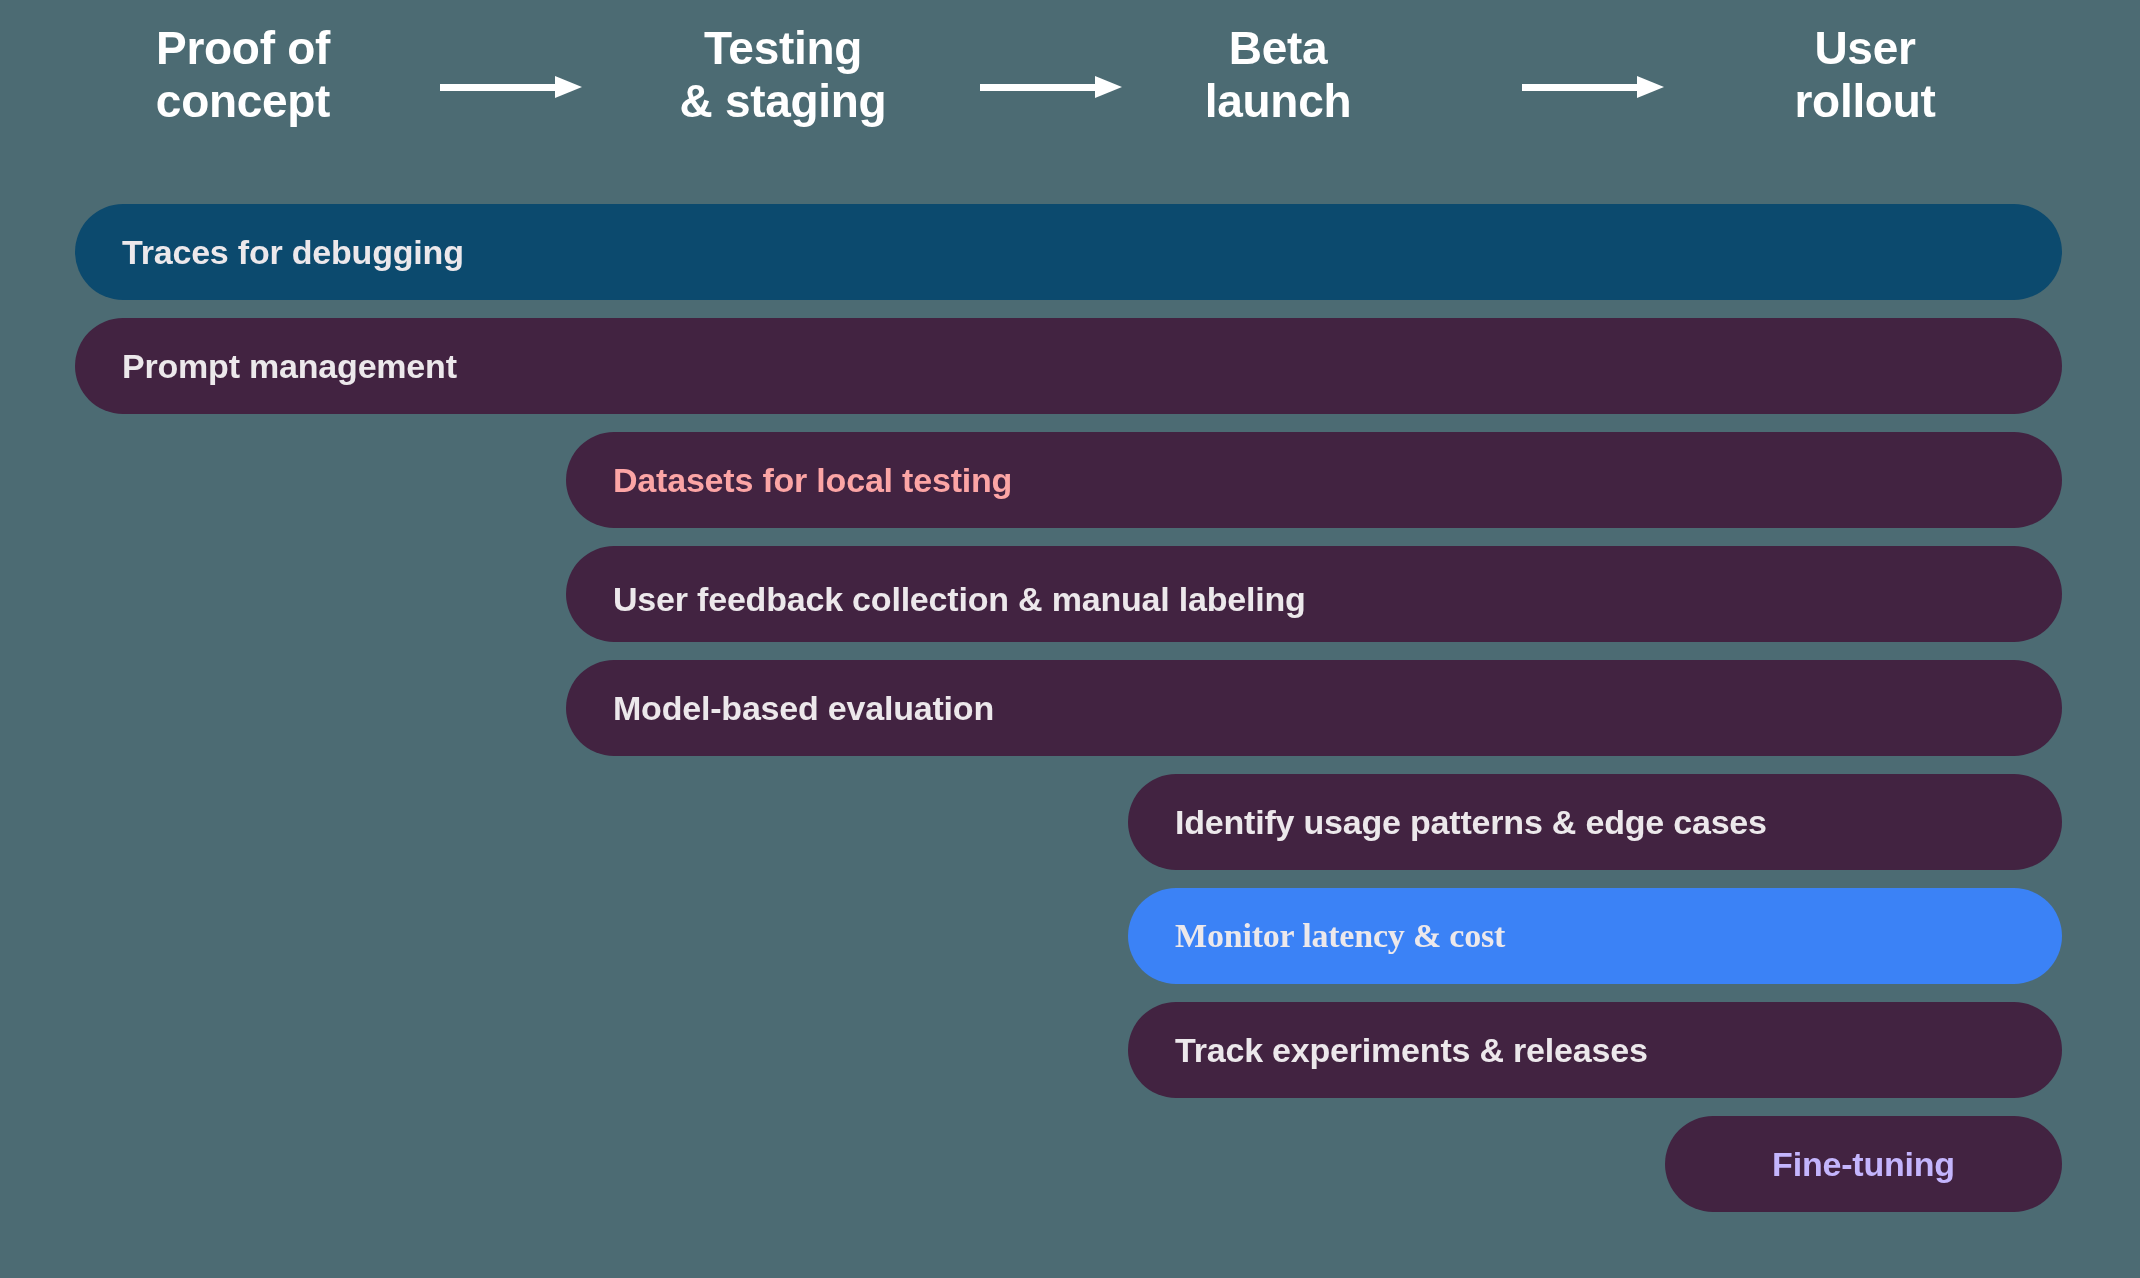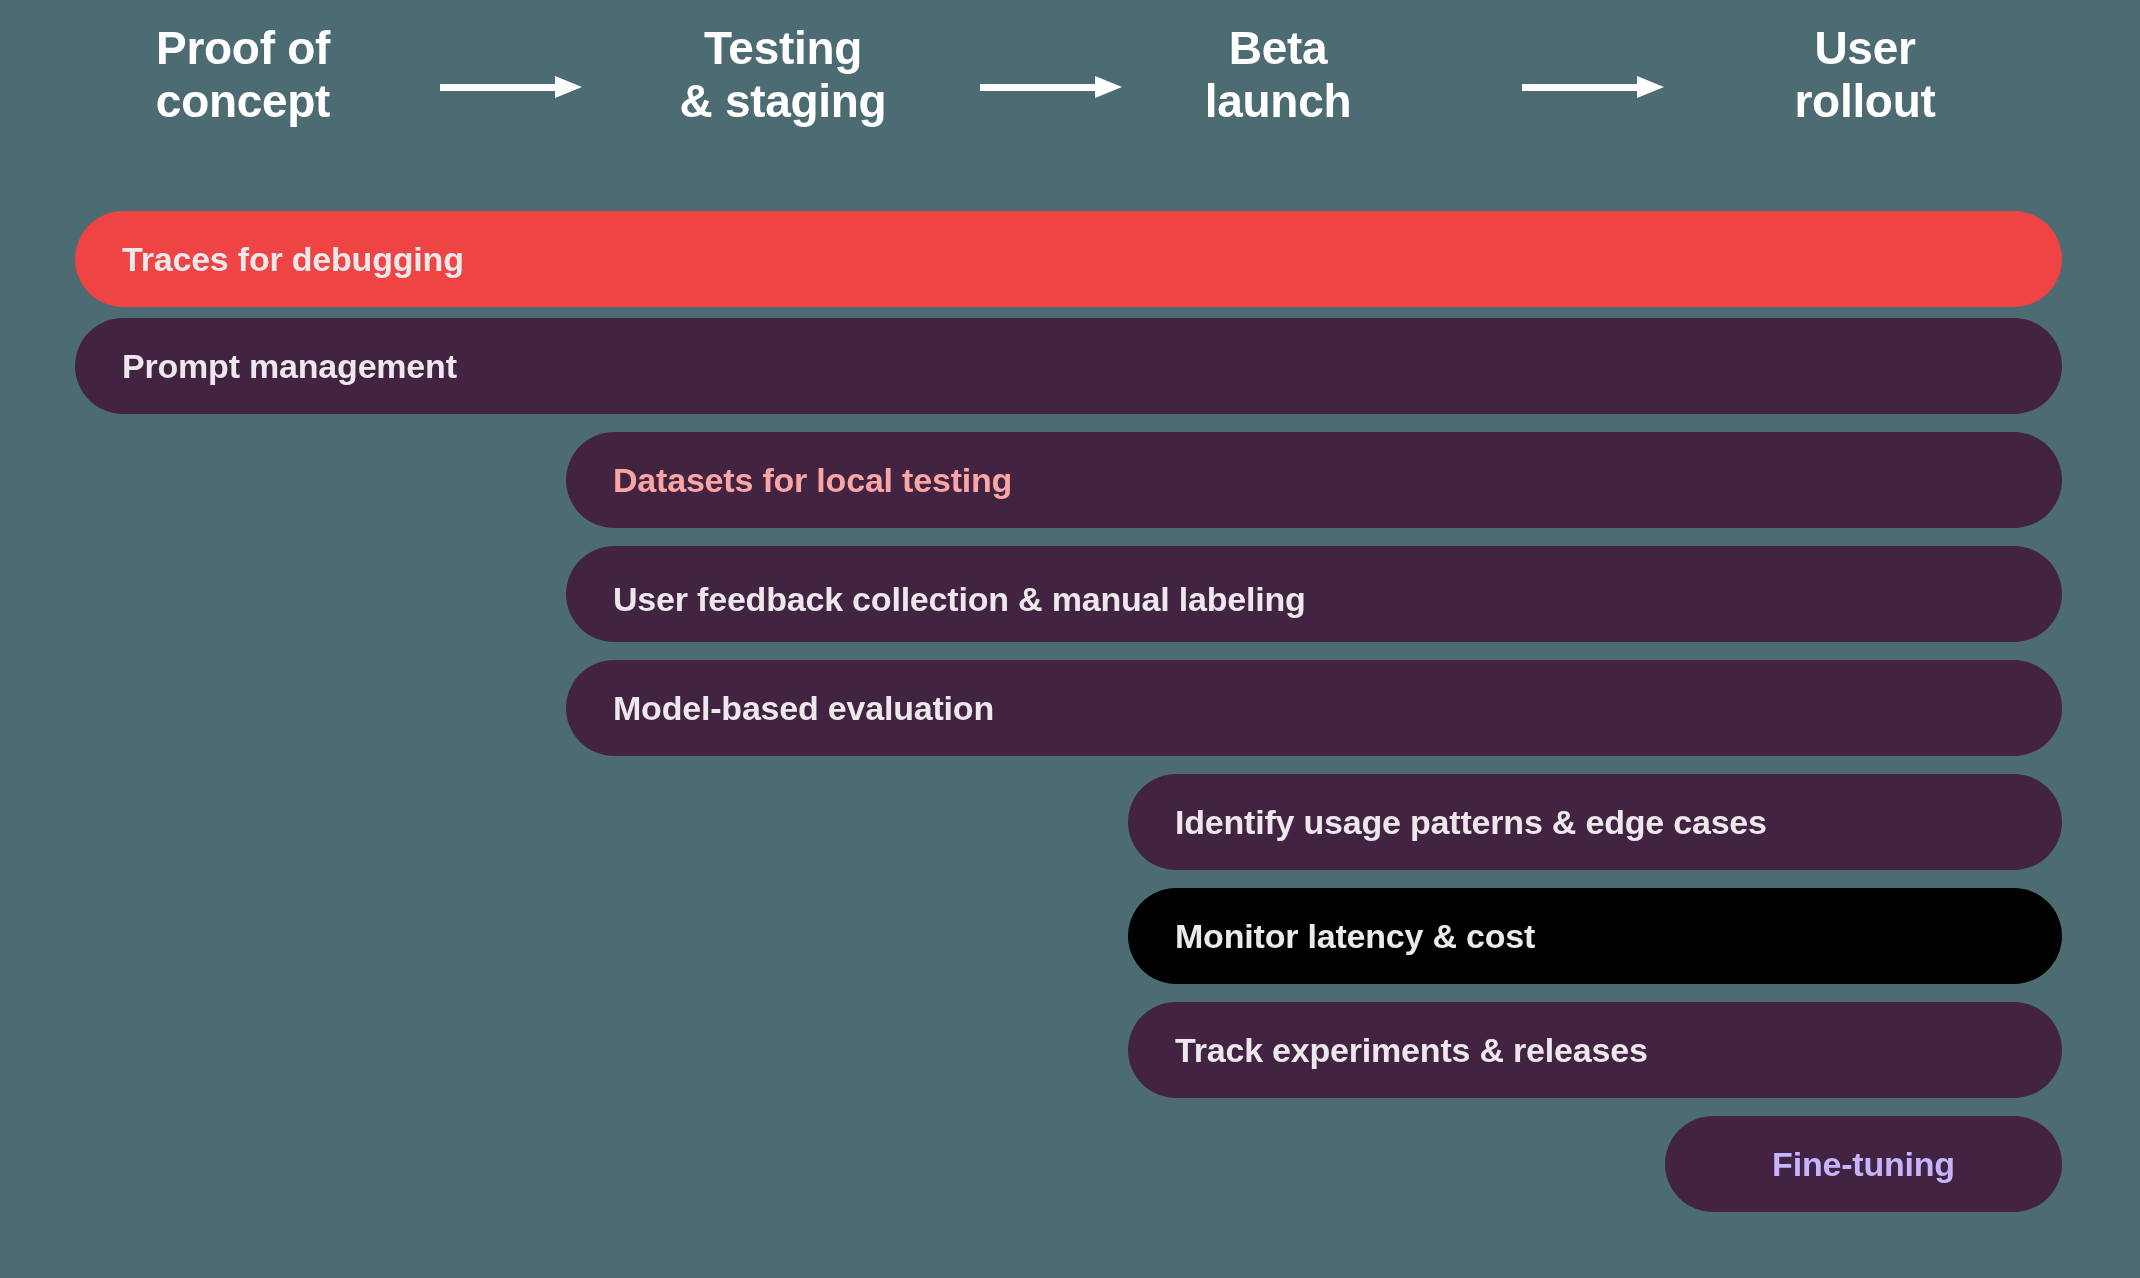--- a/index.html
+++ b/index.html
@@ -100,39 +100,39 @@
   </div>
   <div class="arrow" style="left: 980px; width: 142px;">
     <div class="shaft" style="width: 116px;"></div>
     <div class="head" style="left: 115px;"></div>
   </div>
   <div class="arrow" style="left: 1522px; width: 142px;">
     <div class="shaft" style="width: 116px;"></div>
     <div class="head" style="left: 115px;"></div>
   </div>
 
-  <div class="pill" style="left: 75px; width: 1987px; top: 211px; background: #ef4444;">
+  <div class="pill" style="left: 75px; width: 1987px; top: 204px; background: #0c4a6e;">
     <span class="pill-label" style="color: rgb(236, 232, 235);">Traces for debugging</span>
   </div>
   <div class="pill" style="left: 75px; width: 1987px; top: 318px; background: rgb(66, 35, 65);">
     <span class="pill-label" style="color: rgb(236, 232, 235);">Prompt management</span>
   </div>
   <div class="pill" style="left: 566px; width: 1496px; top: 432px; background: rgb(66, 35, 65);">
     <span class="pill-label" style="color: #fca5a5;">Datasets for local testing</span>
   </div>
   <div class="pill" style="left: 566px; width: 1496px; top: 546px; background: rgb(66, 35, 65);">
     <span class="pill-label" style="color: rgb(236, 232, 235); margin-top: 10px;">User feedback collection &amp; manual labeling</span>
   </div>
   <div class="pill" style="left: 566px; width: 1496px; top: 660px; background: rgb(66, 35, 65);">
     <span class="pill-label" style="color: rgb(236, 232, 235);">Model-based evaluation</span>
   </div>
   <div class="pill" style="left: 1128px; width: 934px; top: 774px; background: rgb(66, 35, 65);">
     <span class="pill-label" style="color: rgb(236, 232, 235);">Identify usage patterns &amp; edge cases</span>
   </div>
-  <div class="pill" style="left: 1128px; width: 934px; top: 888px; background: #000000;">
+  <div class="pill" style="left: 1128px; width: 934px; top: 888px; background: #3b82f6; font-family: Liberation Serif, serif;">
     <span class="pill-label" style="color: rgb(236, 232, 235);">Monitor latency &amp; cost</span>
   </div>
   <div class="pill" style="left: 1128px; width: 934px; top: 1002px; background: rgb(66, 35, 65);">
     <span class="pill-label" style="color: rgb(236, 232, 235);">Track experiments &amp; releases</span>
   </div>
   <div class="pill" style="left: 1665px; width: 397px; top: 1116px; background: rgb(66, 35, 65);">
     <span class="pill-label center" style="color: #c4b5fd;">Fine-tuning</span>
   </div>
 
 </div>

